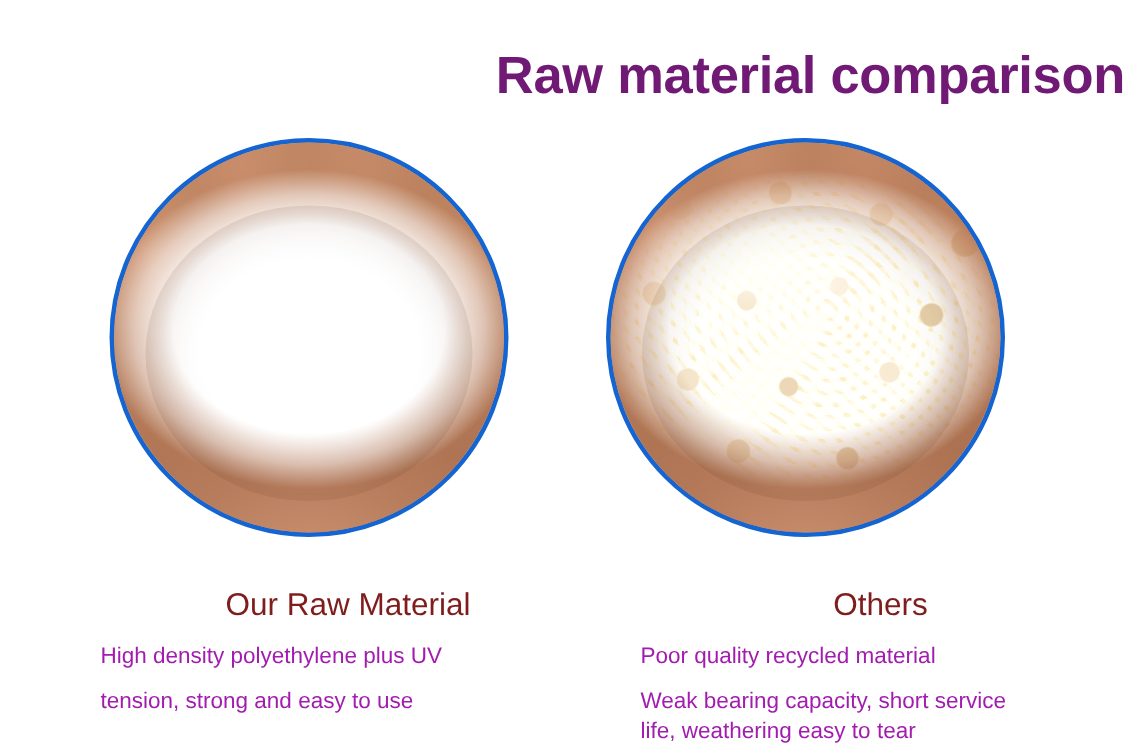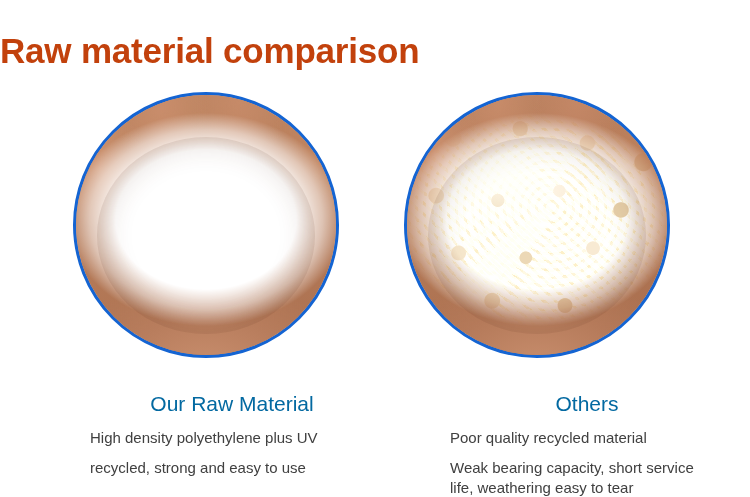--- a/index.html
+++ b/index.html
@@ -15,24 +15,24 @@
     font-family: "Liberation Sans", sans-serif;
     -webkit-font-smoothing: antialiased;
   }
 
   
   .page-title {
     position: absolute;
     top: 30px;
     left: 0;
     width: 750px;
-    text-align: left;
+    text-align: right;
     font-size: 35px;
     font-weight: bold;
-    color: #c2410c;
+    color: #701a75;
     letter-spacing: -0.2px;
     line-height: 42px;
     white-space: nowrap;
   }
 
   
   .column {
     position: absolute;
     top: 92px;
   }
@@ -189,34 +189,33 @@
     box-shadow: inset 0 0 26px 10px rgba(90,50,28,0.14);
     pointer-events: none;
   }
 
   
   .caption-heading {
     margin: 0;
     padding: 0;
     font-size: 21px;
     font-weight: normal;
-    color: #0369a1;
+    color: #7f1d1d;
     text-align: center;
     line-height: 26px;
     white-space: nowrap;
   }
   .caption-left-heading  { margin-top: 12px; }
   .caption-right-heading { margin-top: 12px; }
 
   .caption-line {
     font-size: 15px;
-    color: #404040;
+    color: #a21caf;
     line-height: 19px;
     white-space: nowrap;
-    margin-left: 23px;
   }
   .caption-block {
     margin-top: 11px;
   }
   .caption-block .caption-line + .caption-line { margin-top: 1px; }
 
   .col-left-text  { position: absolute; left: -6px;  top: 287px; width: 330px; }
   .col-right-text { position: absolute; left: 23px;  top: 287px; width: 320px; }
 </style>
 </head>
@@ -239,21 +238,21 @@
   </div>
 
   <div class="col-left-text">
     <div class="caption-heading caption-left-heading">Our Raw Material</div>
 
     <div class="caption-block">
       <div class="caption-line">High density polyethylene plus UV</div>
     </div>
 
     <div class="caption-block">
-      <div class="caption-line">recycled, strong and easy to use</div>
+      <div class="caption-line">tension, strong and easy to use</div>
     </div>
   </div>
 
 </div>
 
 <div class="column column-right">
 
   <div class="photo-circle">
     <div class="photo-inner">
       <div class="palm palm-right">

